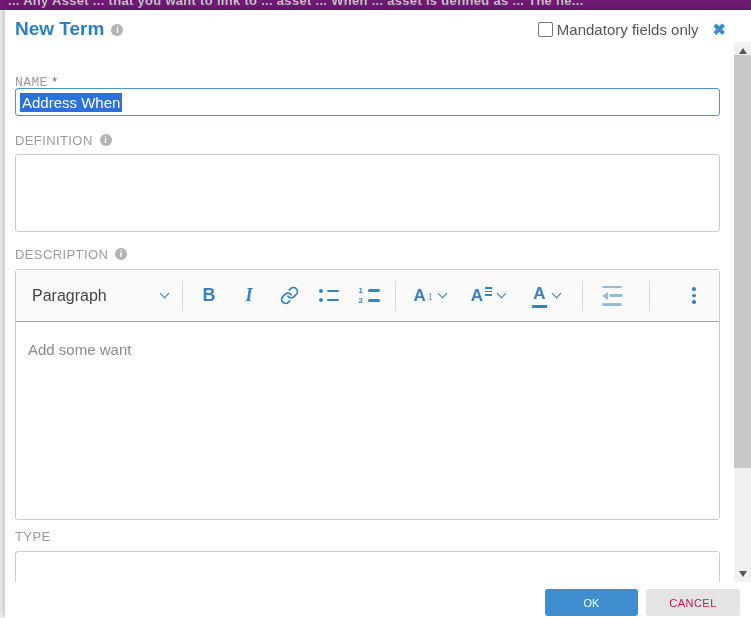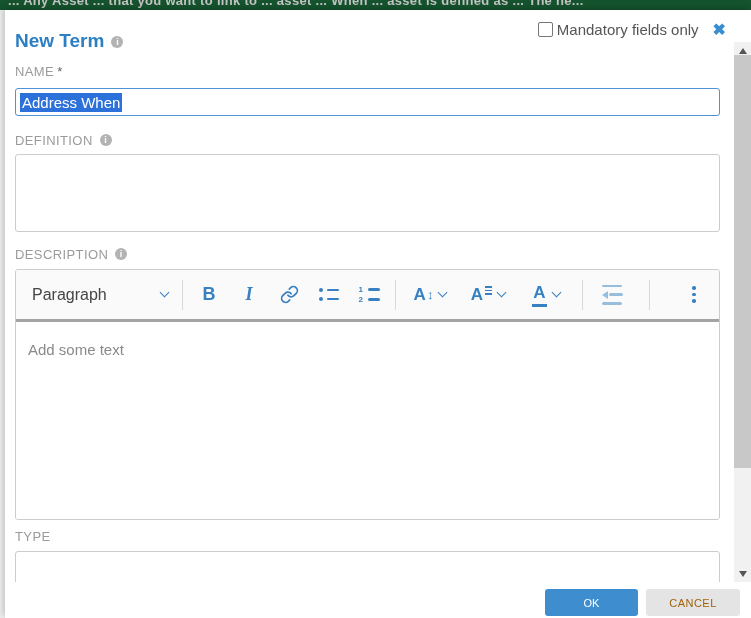--- a/index.html
+++ b/index.html
@@ -1,29 +1,29 @@
 <!DOCTYPE html>
 <html><head>
 <meta charset="utf-8">
 <style>
   * { margin:0; padding:0; box-sizing:border-box; }
   html,body { width:751px; height:618px; overflow:hidden; }
   body { font-family:"Liberation Sans", sans-serif; background:#ededed; position:relative; }
 
   
-  .bg-strip { position:absolute; left:0; top:0; width:751px; height:10px; background:#14532d; overflow:hidden; }
+  .bg-strip { position:absolute; left:0; top:0; width:751px; height:10px; background:#701a75; overflow:hidden; }
   .bg-strip span { position:absolute; left:8px; top:-7px; font-size:13px; color:#c3c3c3; white-space:nowrap; font-weight:bold; letter-spacing:.3px; }
 
   
   .modal { position:absolute; left:5px; top:10px; width:746px; height:608px; background:#fff;
            box-shadow:-2px -2px 6px rgba(0,0,0,.18); }
 
   
   .hdr { position:absolute; left:0; top:0; width:729px; height:46px; background:#fff; }
-  .title { position:absolute; left:10px; top:20px; font-size:19px; font-weight:bold; color:#2c7fc3; }
+  .title { position:absolute; left:10px; top:8px; font-size:19px; font-weight:bold; color:#2c7fc3; }
   .info { display:inline-block; width:12px; height:12px; border-radius:50%; background:#b3b3b3; color:#fff;
           font-size:9px; font-weight:bold; text-align:center; line-height:12px; vertical-align:2px; margin-left:7px; }
   .hdr-right { position:absolute; right:8px; top:11px; display:flex; align-items:center; }
   .chk { width:15px; height:15px; border:1px solid #767676; border-radius:2px; background:#fff; }
   .chk-label { font-size:15px; color:#555; margin:0 14px 0 4px; }
   .close-x { font-size:16px; font-weight:bold; color:#3a8dd0; cursor:pointer; line-height:16px; }
 
   
   .field-label { position:absolute; left:10px; font-size:13px; color:#9b9b9b; letter-spacing:.4px; }
   .req { color:#666; margin-left:3px; }
@@ -32,21 +32,21 @@
   .name-input { position:absolute; left:10px; top:78px; width:705px; height:28px; background:#fff;
                 border:1.5px solid #4f93d6; border-radius:3px; display:flex; align-items:center; padding-left:4px; }
   .sel-text { background:#2b71d9; color:#fff; font-size:15px; padding:1px 2px; }
   .def-area { position:absolute; left:10px; top:144px; width:705px; height:78px; background:#fff;
               border:1px solid #cccccc; border-radius:3px; }
   .type-input { position:absolute; left:10px; top:541px; width:705px; height:34px; background:#fff;
                 border:1px solid #cccccc; border-radius:3px; }
 
   
   .editor { position:absolute; left:10px; top:259px; width:705px; height:251px; border:1px solid #cccccc; border-radius:3px; background:#fff; overflow:hidden; }
-  .toolbar { height:52px; background:#fafafa; border-bottom:3px solid #a3a3a3; display:flex; align-items:center; padding:0 12px; }
+  .toolbar { height:52px; background:#fafafa; border-bottom:1px solid #a3a3a3; display:flex; align-items:center; padding:0 12px; }
   .tb-sep { width:1px; height:30px; background:#d9d9d9; margin:0 6px; flex:none; }
   .tb-btn { display:flex; align-items:center; justify-content:center; height:36px; cursor:pointer; flex:none; color:#3781c2; }
   .para-btn { width:148px; justify-content:space-between; padding:0 6px 0 4px; }
   .para-label { font-size:16px; color:#454545; }
   .chev { width:7px; height:7px; border-right:1.6px solid #3781c2; border-bottom:1.6px solid #3781c2;
           transform:rotate(45deg); margin:-4px 2px 0 6px; }
   .icon-slot { width:40px; }
   .dd-slot { width:58px; }
   .b-glyph { font-size:18px; font-weight:800; }
   .i-glyph { font-family:"Liberation Serif", serif; font-style:italic; font-size:18px; font-weight:bold; }
@@ -69,21 +69,21 @@
   .more-dots { display:flex; flex-direction:column; gap:3px; margin-left:auto; width:26px; align-items:center; }
   .more-dots i { width:3.5px; height:3.5px; border-radius:50%; background:#3781c2; }
   .editor-body { height:199px; background:#fff; padding:19px 12px; cursor:text; }
   .placeholder { font-size:15px; color:#8a8a8a; }
 
   
   .footer { position:absolute; left:0; bottom:0; width:746px; height:36px; background:#fff; z-index:5; }
   .btn { position:absolute; top:7px; height:27px; border:none; border-radius:3px; font-size:11px;
          font-family:"Liberation Sans", sans-serif; cursor:pointer; }
   .btn-ok { left:540px; width:93px; background:#3e8ecf; color:#fff; }
-  .btn-cancel { left:641px; width:94px; background:#e4e4e4; color:#a16207; letter-spacing:.5px; }
+  .btn-cancel { left:641px; width:94px; background:#e4e4e4; color:#be185d; letter-spacing:.5px; }
 
   
   .sbar { position:absolute; right:0; top:32px; width:17px; height:540px; background:#f1f1f1; z-index:4; }
   .sb-btn { position:absolute; left:0; width:17px; height:17px; display:flex; align-items:center; justify-content:center; cursor:pointer; }
   .sb-up { top:0; } .sb-down { bottom:0; }
   .tri-up { width:0; height:0; border-left:4.5px solid transparent; border-right:4.5px solid transparent; border-bottom:6px solid #555; }
   .tri-down { width:0; height:0; border-left:4.5px solid transparent; border-right:4.5px solid transparent; border-top:6px solid #555; }
   .sb-thumb { position:absolute; left:0; top:13px; width:17px; height:413px; background:#c8c8c8; cursor:grab; }
 
   svg.link-svg { display:block; }
@@ -99,21 +99,21 @@
 
   <div class="hdr">
     <div class="title"><span>New Term</span><span class="info">i</span></div>
     <div class="hdr-right">
       <span class="chk"></span>
       <span class="chk-label">Mandatory fields only</span>
       <span class="close-x">✖</span>
     </div>
   </div>
 
-  <div class="field-label" style="top:54px;"><span>NAME</span><span class="req">*</span></div>
+  <div class="field-label" style="top:65px;font-family:Liberation Mono, monospace;"><span>NAME</span><span class="req">*</span></div>
   <div class="name-input">
     <span class="sel-text">Address When</span>
   </div>
 
   <div class="field-label" style="top:123px;"><span>DEFINITION</span><span class="info">i</span></div>
   <div class="def-area"></div>
 
   <div class="field-label" style="top:237px;"><span>DESCRIPTION</span><span class="info">i</span></div>
 
   <div class="editor">
@@ -203,21 +203,21 @@
       <div class="tb-sep" style="margin-left:14px;"></div>
 
       <div class="tb-btn more-dots">
         <i></i>
           <i></i>
           <i></i>
       </div>
     </div>
 
     <div class="editor-body">
-      <div class="placeholder">Add some text</div>
+      <div class="placeholder">Add some want</div>
     </div>
   </div>
 
   <div class="field-label" style="top:519px;"><span>TYPE</span></div>
   <div class="type-input"></div>
 
   <div class="footer">
     <button class="btn btn-ok">OK</button>
     <button class="btn btn-cancel">CANCEL</button>
   </div>

